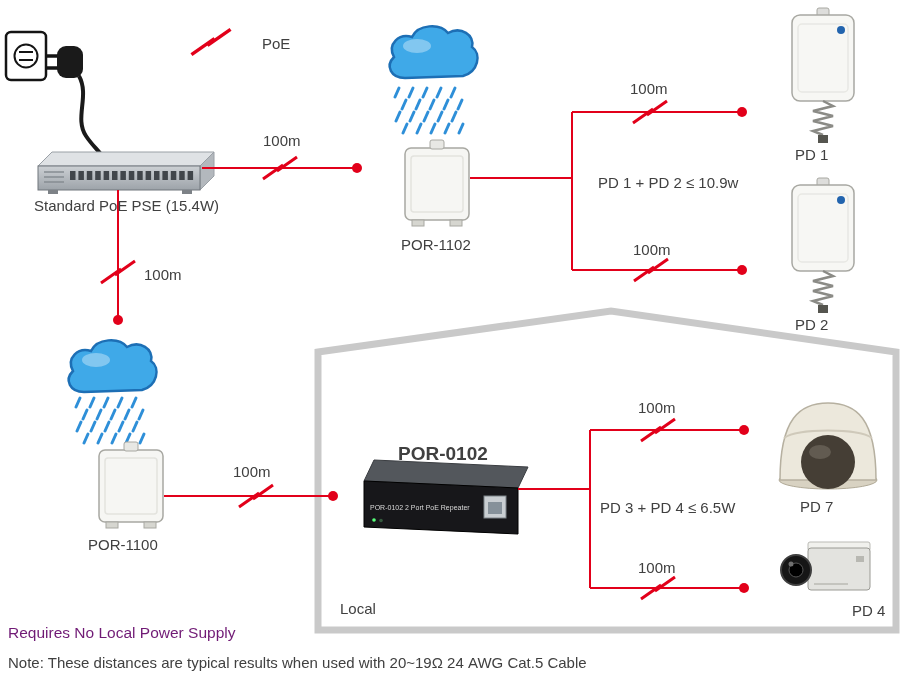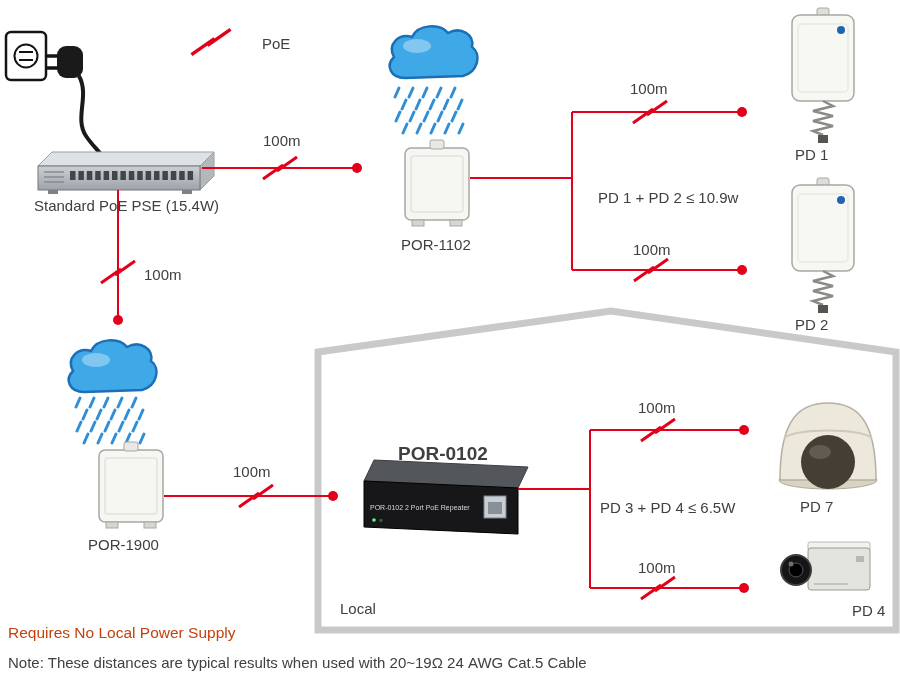--- a/index.html
+++ b/index.html
@@ -6,21 +6,21 @@
   #stage{
     position:relative;width:900px;height:674px;background:#ffffff;overflow:hidden;
     font-family:"Liberation Sans",sans-serif;
   }
   svg{position:absolute;left:0;top:0;}
   .lbl{
     position:absolute;font-size:15px;line-height:1.2;color:#404040;white-space:nowrap;
     font-family:"Liberation Sans",sans-serif;
   }
   .lbl.b{font-weight:bold;font-size:19px;}
-  .lbl.teal{color:#c2410c;font-size:15.5px;}
+  .lbl.teal{color:#701a75;font-size:15.5px;}
 </style>
 </head>
 <body>
 
 <div id="stage">
 
 <svg width="900" height="674" viewBox="0 0 900 674">
   <defs>
     <linearGradient id="swgrad" x1="0" y1="0" x2="0" y2="1">
       <stop offset="0" stop-color="#ccd0d4"></stop>
@@ -196,26 +196,26 @@
     <circle cx="744" cy="588" r="5"></circle>
   </g>
 </svg>
 
 <div class="lbl" style="left:262px;top:35px">PoE</div>
 <div class="lbl" style="left:263px;top:132px">100m</div>
 <div class="lbl" style="left:34px;top:197px">Standard PoE PSE (15.4W)</div>
 <div class="lbl" style="left:144px;top:266px">100m</div>
 <div class="lbl" style="left:401px;top:236px">POR-1102</div>
 <div class="lbl" style="left:630px;top:80px">100m</div>
-<div class="lbl" style="left:598px;top:189px">PD 1 + PD 2 ≤ 10.9w</div>
+<div class="lbl" style="left:598px;top:174px">PD 1 + PD 2 ≤ 10.9w</div>
 <div class="lbl" style="left:633px;top:241px">100m</div>
 <div class="lbl" style="left:795px;top:146px">PD 1</div>
 <div class="lbl" style="left:795px;top:316px">PD 2</div>
 <div class="lbl" style="left:233px;top:463px">100m</div>
-<div class="lbl" style="left:88px;top:536px">POR-1900</div>
+<div class="lbl" style="left:88px;top:536px">POR-1100</div>
 <div class="lbl b" style="left:398px;top:443px">POR-0102</div>
 <div class="lbl" style="left:638px;top:399px">100m</div>
 <div class="lbl" style="left:600px;top:499px">PD 3 + PD 4 ≤ 6.5W</div>
 <div class="lbl" style="left:638px;top:559px">100m</div>
 <div class="lbl" style="left:800px;top:498px">PD 7</div>
 <div class="lbl" style="left:852px;top:602px">PD 4</div>
 <div class="lbl" style="left:340px;top:600px">Local</div>
 <div class="lbl teal" style="left:8px;top:624px">Requires No Local Power Supply</div>
 <div class="lbl" style="left:8px;top:654px">Note: These distances are typical results when used with 20~19Ω 24 AWG Cat.5 Cable</div>
 

